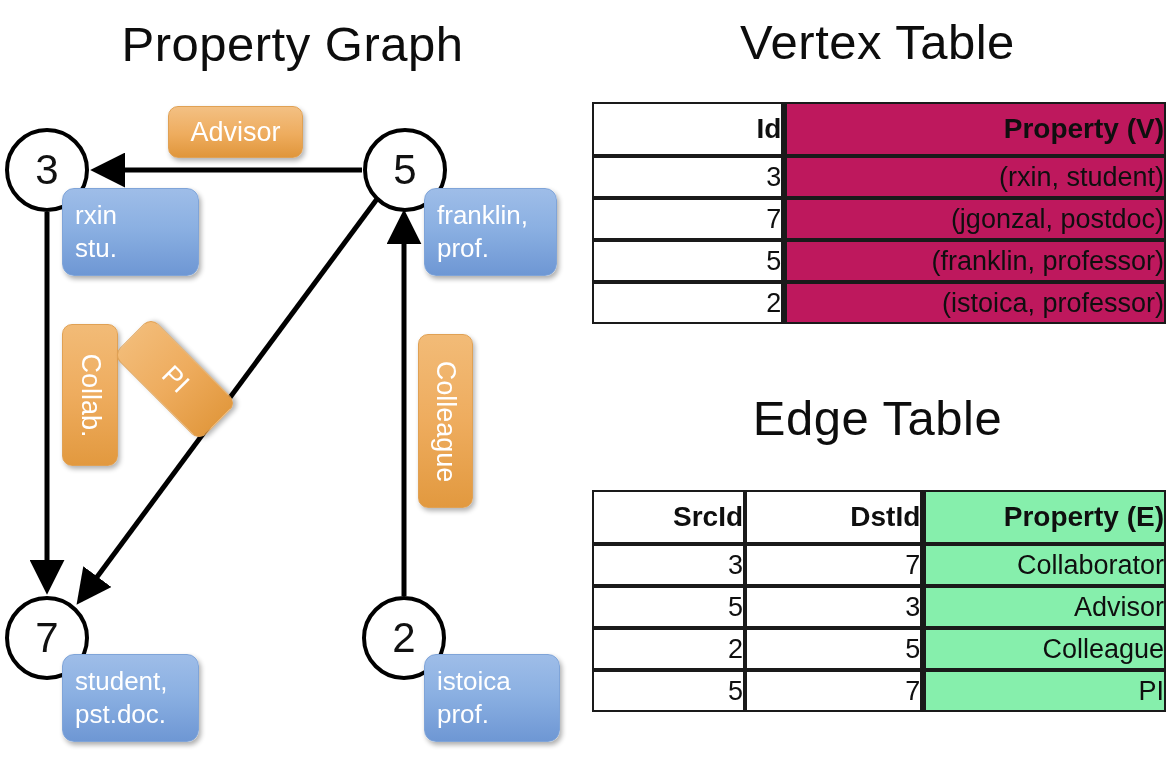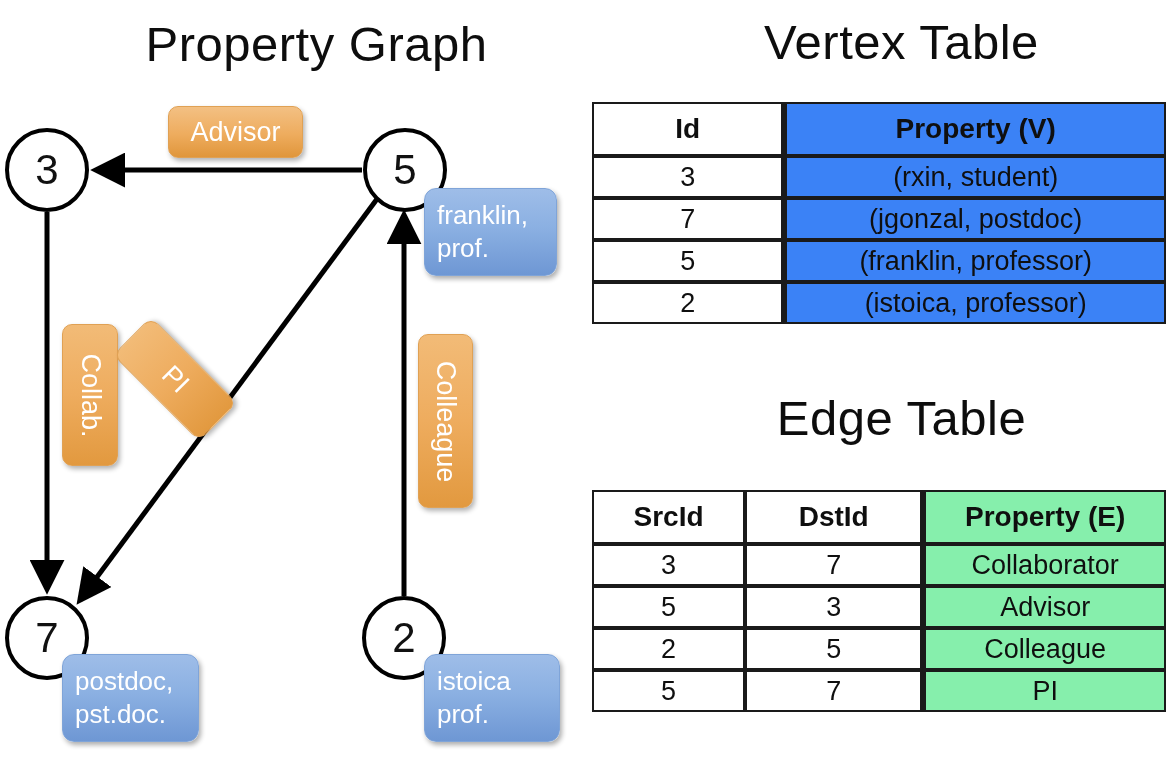--- a/index.html
+++ b/index.html
@@ -19,21 +19,20 @@
   
   .title {
     position: absolute;
     font-family: "Liberation Sans", sans-serif;
     font-weight: 300;
     font-size: 49px;
     letter-spacing: 0.5px;
     color: #0d0d0d;
     text-align: center;
     white-space: nowrap;
-    padding-left: 24px;
   }
   #title-property-graph { left: 0px;   top: 16px;  width: 585px; }
   #title-vertex-table   { left: 585px; top: 14px;  width: 585px; }
   #title-edge-table     { left: 585px; top: 390px; width: 585px; }
 
   
   #graph-canvas {
     position: absolute;
     left: 0; top: 0;
     width: 585px; height: 760px;
@@ -134,37 +133,37 @@
 
   
   .data-table {
     position: absolute;
     border-collapse: separate;
     border-spacing: 0;
     table-layout: fixed;
   }
   .data-table td, .data-table th {
     border: 2px solid #1a1a1a;
-    text-align: center;
+    text-align: right;
     font-weight: 300;
     font-size: 27px;
     color: #0f0f0f;
     padding: 0;
     height: 42px;
     box-sizing: border-box;
     margin-left: 28px;
   }
   .data-table th {
     font-weight: bold;
     font-size: 28px;
     height: 54px;
   }
   
   .col-plain { background: #ffffff; }
-  .col-vprop { background: #3b82f6; }
+  .col-vprop { background: #be185d; }
   .col-eprop { background: #86efac; }
 
   #vertex-table { left: 592px; top: 102px; width: 574px; }
   #vertex-table .c-id   { width: 190px; }
   #vertex-table .c-prop { width: 380px; border-left-width: 4px; }
 
   #edge-table { left: 592px; top: 490px; width: 574px; border-radius: 28px; }
   #edge-table .c-src  { width: 152px; }
   #edge-table .c-dst  { width: 176px; }
   #edge-table .c-prop { width: 242px; border-left-width: 4px; }
@@ -200,23 +199,25 @@
   <div class="node-circle" id="node-5">
     <span>5</span>
   </div>
   <div class="node-circle" id="node-7">
     <span>7</span>
   </div>
   <div class="node-circle" id="node-2">
     <span>2</span>
   </div>
 
+  <div class="prop-box" id="prop-rxin">rxin
+stu.</div>
   <div class="prop-box" id="prop-franklin">franklin,
 prof.</div>
-  <div class="prop-box" id="prop-jgonzal">postdoc,
+  <div class="prop-box" id="prop-jgonzal">student,
 pst.doc.</div>
   <div class="prop-box" id="prop-istoica">istoica
 prof.</div>
 
   <div class="edge-label" id="edge-label-advisor">
     <span>Advisor</span>
   </div>
   <div class="edge-label" id="edge-label-collab">
     <span class="vtext">Collab.</span>
   </div>

